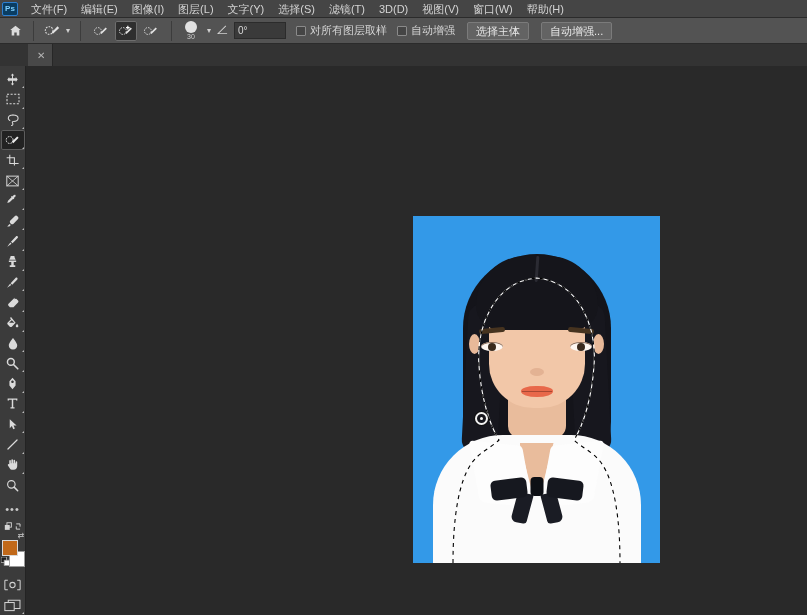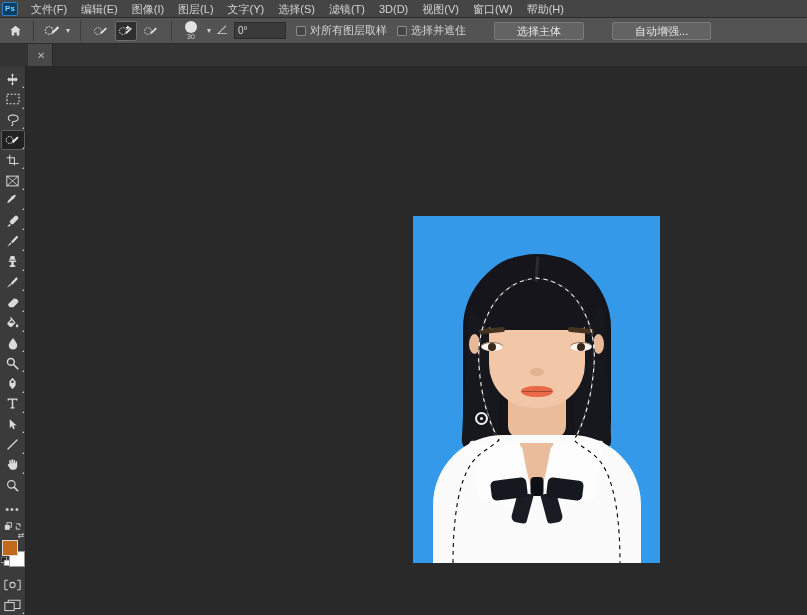--- a/index.html
+++ b/index.html
@@ -67,22 +67,22 @@
     width:52px; height:17px; background:#3a3a3a; border:1px solid #2b2b2b;
     color:#d8d8d8; font-size:10px; line-height:15px; padding:0 3px;
   }
   .chk-wrap { display:flex; align-items:center; gap:4px; margin-left:10px;text-align:right; }
   .chkbox {
     width:10px; height:10px; background:#454545; border:1px solid #8a8a8a; border-radius:1px;
   }
   .chk-label { color:#d4d4d4; font-size:11px; white-space:nowrap; }
   .btn {
     height:18px; background:#636363; border:1px solid #7b7b7b; border-radius:2px;
-    color:#e8e8e8; font-size:11px; padding:0 22px; line-height:16px;
-    white-space:nowrap; margin-left:28px;text-align:center;
+    color:#e8e8e8; font-size:11px; padding:0 8px; line-height:16px;
+    white-space:nowrap; margin-left:12px;text-align:center;
   }
 
   
   .tabbar {
     position:absolute; top:44px; left:0; width:807px; height:22px;
     background:#333333;
     display:flex; align-items:flex-end;
   }
   .doc-tab {
     height:22px; background:#484848;
@@ -339,21 +339,21 @@
         </svg>
     </span>
     <div class="angle-input">0°</div>
 
     <div class="chk-wrap">
       <span class="chkbox"></span>
       <span class="chk-label">对所有图层取样</span>
     </div>
     <div class="chk-wrap">
       <span class="chkbox"></span>
-      <span class="chk-label">选择并遮住</span>
+      <span class="chk-label">自动增强</span>
     </div>
 
     <div class="btn">选择主体</div>
     <div class="btn">自动增强...</div>
   </div>
 
   <div class="tabbar">
     <div class="doc-tab">
       <span class="tab-close">✕</span>
     </div>

